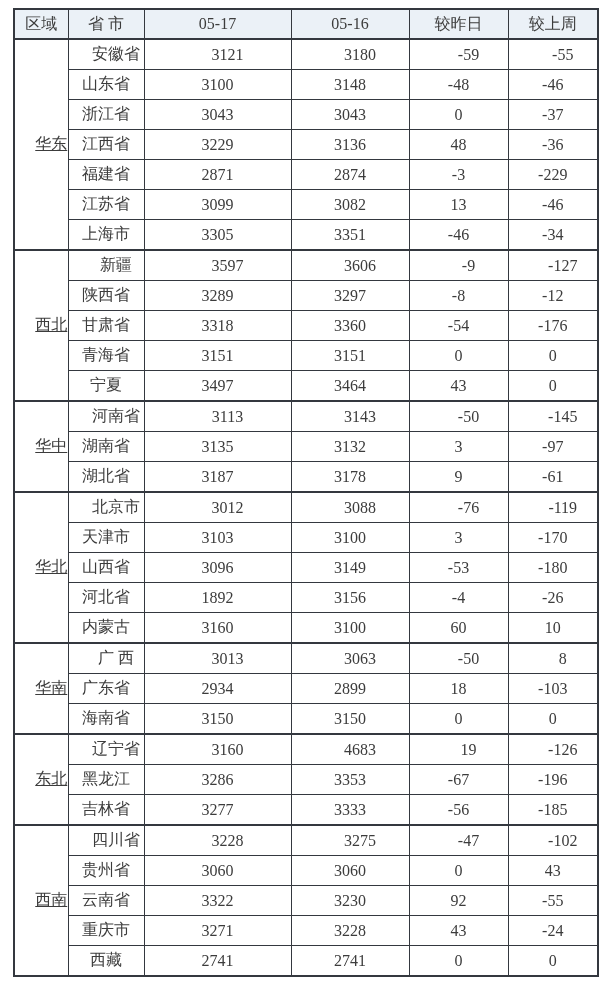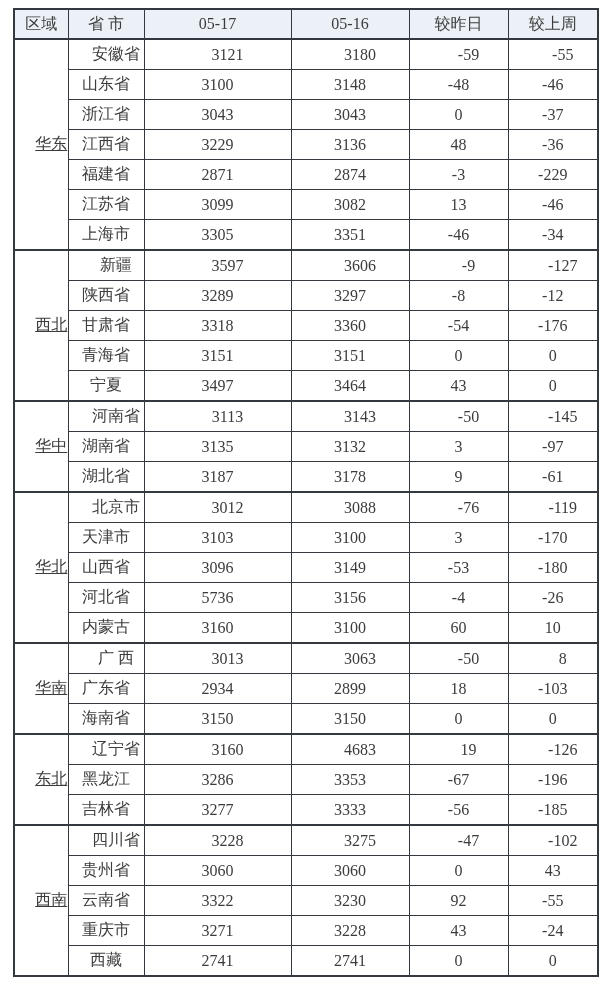--- a/index.html
+++ b/index.html
@@ -208,21 +208,21 @@
       </tr>
       <tr>
         <td>山西省</td>
         <td>3096</td>
         <td>3149</td>
         <td class="neg">-53</td>
         <td class="neg">-180</td>
       </tr>
       <tr>
         <td>河北省</td>
-        <td>5736</td>
+        <td>1892</td>
         <td>3156</td>
         <td class="neg">-4</td>
         <td class="neg">-26</td>
       </tr>
       <tr>
         <td>内蒙古</td>
         <td>3160</td>
         <td>3100</td>
         <td class="pos">60</td>
         <td class="pos">10</td>

